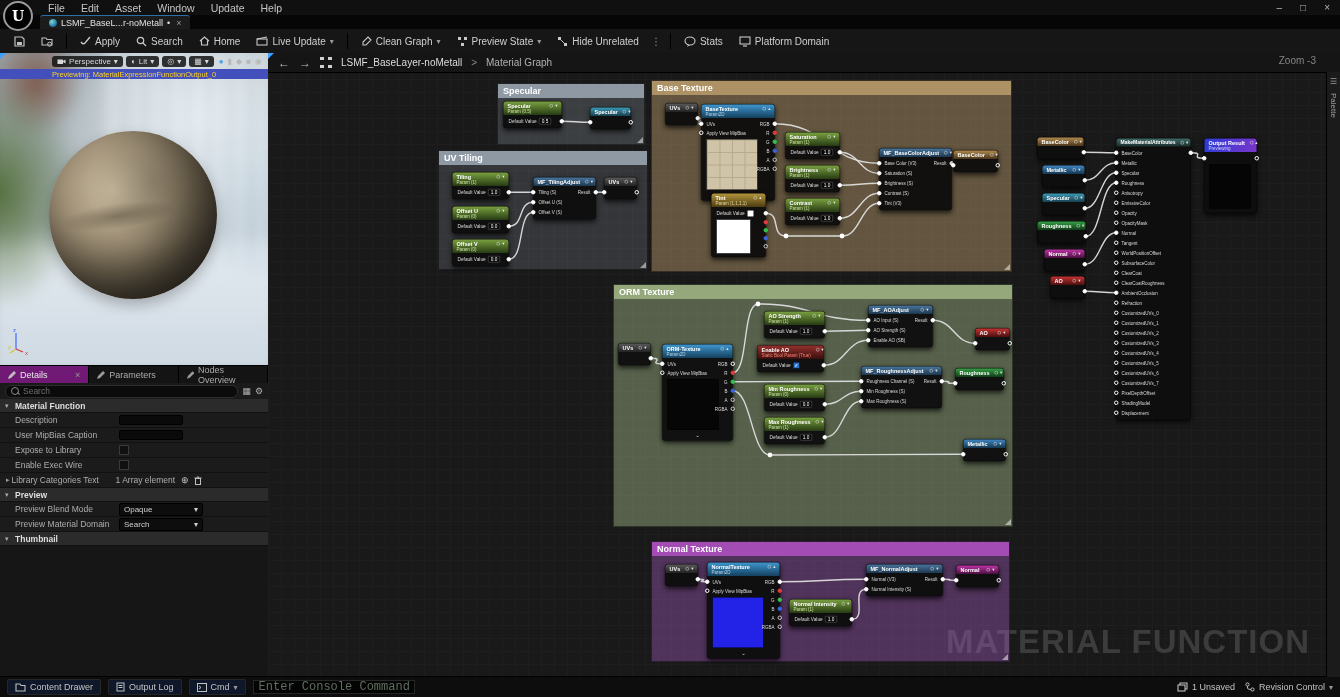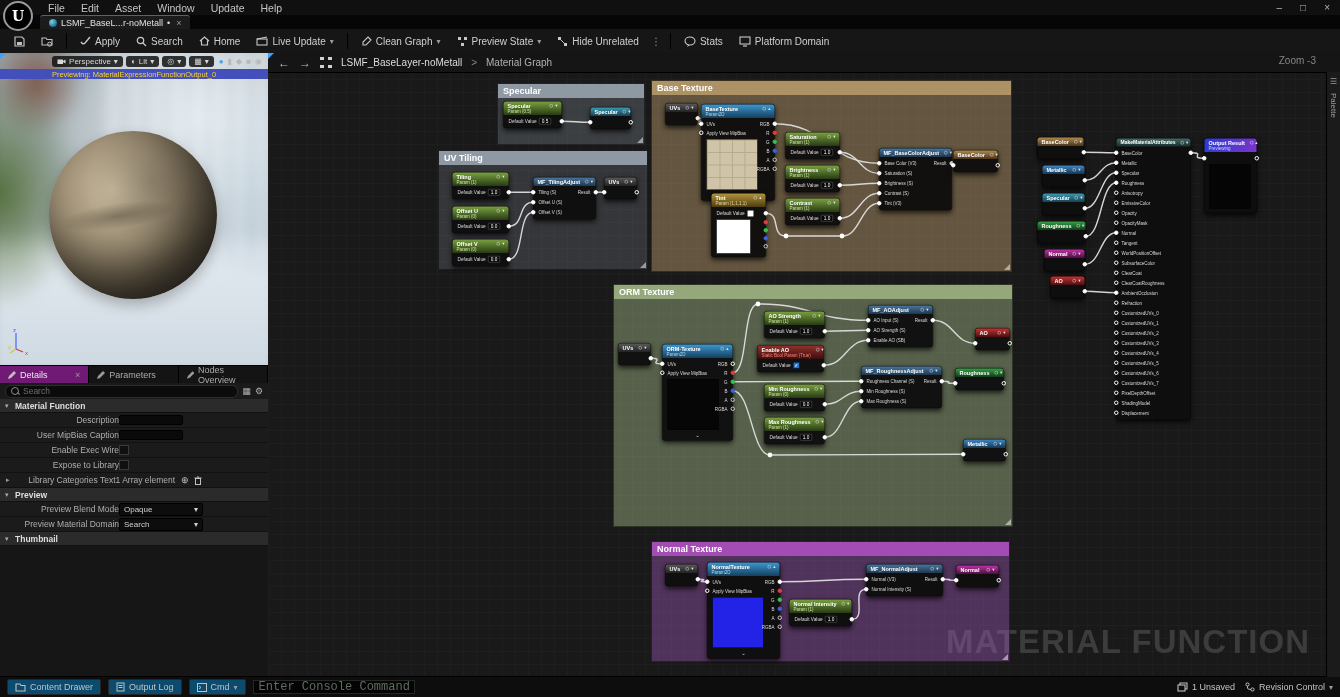--- a/index.html
+++ b/index.html
@@ -53,21 +53,21 @@
   .dtab{display:flex;align-items:center;gap:4px;padding:0 8px;font-size:9px;color:#ababab;background:#141414;border-right:1px solid #000;flex:1;}
   .dtab.active{background:#701a75;color:#e8e8e8;}
   .dtab-close{margin-left:auto;color:#9a9a9a;}
   .search-row{height:16px;display:flex;align-items:center;gap:4px;padding:0 5px;background:#1a1a1a;flex:0 0 auto;}
   .search-box{flex:1;height:11px;background:#0b0b0b;border:1px solid #2d2d2d;border-radius:6px;display:flex;align-items:center;padding:0 5px;color:#6f6f6f;font-size:8.5px;gap:4px;}
   .mag{width:6px;height:6px;border:1.2px solid #8a8a8a;border-radius:50%;position:relative;flex:0 0 auto;}
   .mag::after{content:"";position:absolute;left:5px;top:5px;width:3px;height:1.2px;background:#8a8a8a;transform:rotate(45deg);}
   .sr-icons{display:flex;gap:4px;color:#b0b0b0;font-size:9px;}
   .dsection{height:13px;background:#2b2b2b;display:flex;align-items:center;font-size:8.5px;font-weight:bold;color:#dedede;padding-left:15px;position:relative;border-bottom:1px solid #101010;flex:0 0 auto;}
   .dsection .arr{position:absolute;left:5px;font-size:7px;color:#aaa;font-weight:normal;}
-  .drow{height:14px;display:flex;align-items:center;font-size:8.5px;color:#aeaeae;border-bottom:1px solid #111;background:#1b1b1b;flex:0 0 auto;text-align:right;}
+  .drow{height:14px;display:flex;align-items:center;font-size:8.5px;color:#aeaeae;border-bottom:1px solid #111;background:#1b1b1b;flex:0 0 auto;}
   .dlabel{width:104px;padding-left:15px;white-space:nowrap;overflow:hidden;flex:0 0 auto;}
   .dtext{width:62px;height:8px;background:#0a0a0a;border:1px solid #000;border-radius:2px;}
   .dcheck{width:8px;height:8px;background:#101010;border:1px solid #3a3a3a;}
   .dselect{width:74px;height:11px;background:#0d0d0d;border:1px solid #000;border-radius:2px;display:flex;align-items:center;justify-content:space-between;padding:0 4px;font-size:8px;color:#cfcfcf;}
   .dreadonly{width:74px;height:11px;background:#151515;border:1px solid #242424;font-size:8px;display:flex;align-items:center;padding:0 4px;color:#bdbdbd;}
   .dicons{display:flex;gap:5px;margin-left:6px;align-items:center;color:#c0c0c0;font-size:9px;}
   .dfill{flex:1;background:#161616;}
   
   .graph-panel{position:absolute;left:268px;top:53px;right:0;bottom:20px;overflow:hidden;background:#191919;}
   .gcanvas{position:absolute;inset:0;
@@ -138,21 +138,21 @@
   .htan{background:linear-gradient(#b08a4e,#49351a);}
   .hteal{background:linear-gradient(#3d9ab5,#174050);}
   .hblue{background:linear-gradient(#3f86c4,#15364f);}
   .hgio{background:linear-gradient(#35a045,#113d18);}
   .hmag{background:linear-gradient(#c032a6,#4c1040);}
   .hred{background:linear-gradient(#c63232,#4b0f0f);}
   .hmake{background:linear-gradient(#3f6a66,#1c2f2e);} .hmake .nt{font-size:10px;}
   .hres{background:linear-gradient(100deg,#2b3bd6,#7a35c9);} .hres .nsub{color:#cfd2ff;}
   
   .statusbar{position:absolute;left:0;bottom:0;right:0;height:20px;background:#0d0d0d;border-top:1px solid #000;display:flex;align-items:center;gap:7px;padding:0 7px;font-size:9px;color:#c2c2c2;}
-  .sb-btn{display:flex;align-items:center;gap:4px;padding:2px 7px;background:#0c4a6e;border:1px solid #262626;border-radius:2px;}
+  .sb-btn{display:flex;align-items:center;gap:4px;padding:2px 7px;background:#0f172a;border:1px solid #262626;border-radius:2px;}
   .console{width:150px;height:12px;background:#040404;border:1px solid #262626;color:#5e6e5e;font-family:"Liberation Mono",monospace;font-size:12px;display:flex;align-items:center;padding:0 5px;white-space:nowrap;overflow:hidden;}
   .sb-right{margin-left:auto;display:flex;align-items:center;gap:10px;}
   .sb-item{display:flex;align-items:center;gap:4px;}
 </style>
 </head>
 <body>
 
 <div class="logo">
     <span>U</span>
   </div>
@@ -351,25 +351,25 @@
     </div>
     <div class="drow">
       <span class="dlabel">Description</span>
       <span class="dtext"></span>
     </div>
     <div class="drow">
       <span class="dlabel">User MipBias Caption</span>
       <span class="dtext"></span>
     </div>
     <div class="drow">
-      <span class="dlabel">Enable Exec Wire</span>
+      <span class="dlabel">Expose to Library</span>
       <span class="dcheck"></span>
     </div>
     <div class="drow">
-      <span class="dlabel">Expose to Library</span>
+      <span class="dlabel">Enable Exec Wire</span>
       <span class="dcheck"></span>
     </div>
     <div class="drow">
       <span style="padding-left:6px;font-size:7px;color:#9a9a9a;">▸</span>
       <span class="dlabel" style="padding-left:2px;">Library Categories Text</span>
       <span>1 Array element</span>
       <span class="dicons">
         <span>⊕</span>
         <svg class="icon-svg" width="8" height="9" viewBox="0 0 8 9">
             <rect x="1.5" y="2.5" width="5" height="6" fill="none" stroke="#c0c0c0"></rect>

